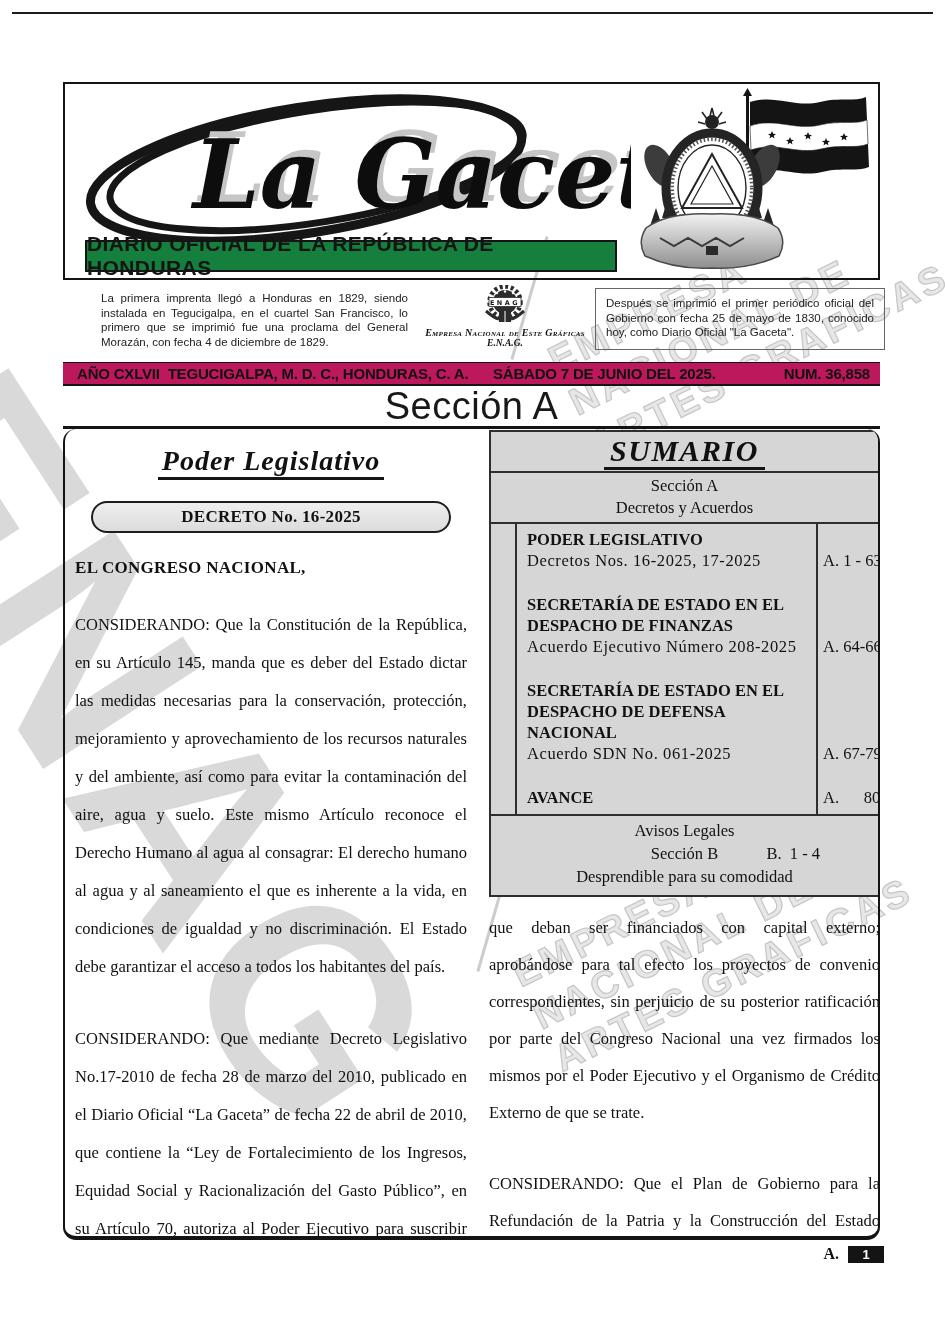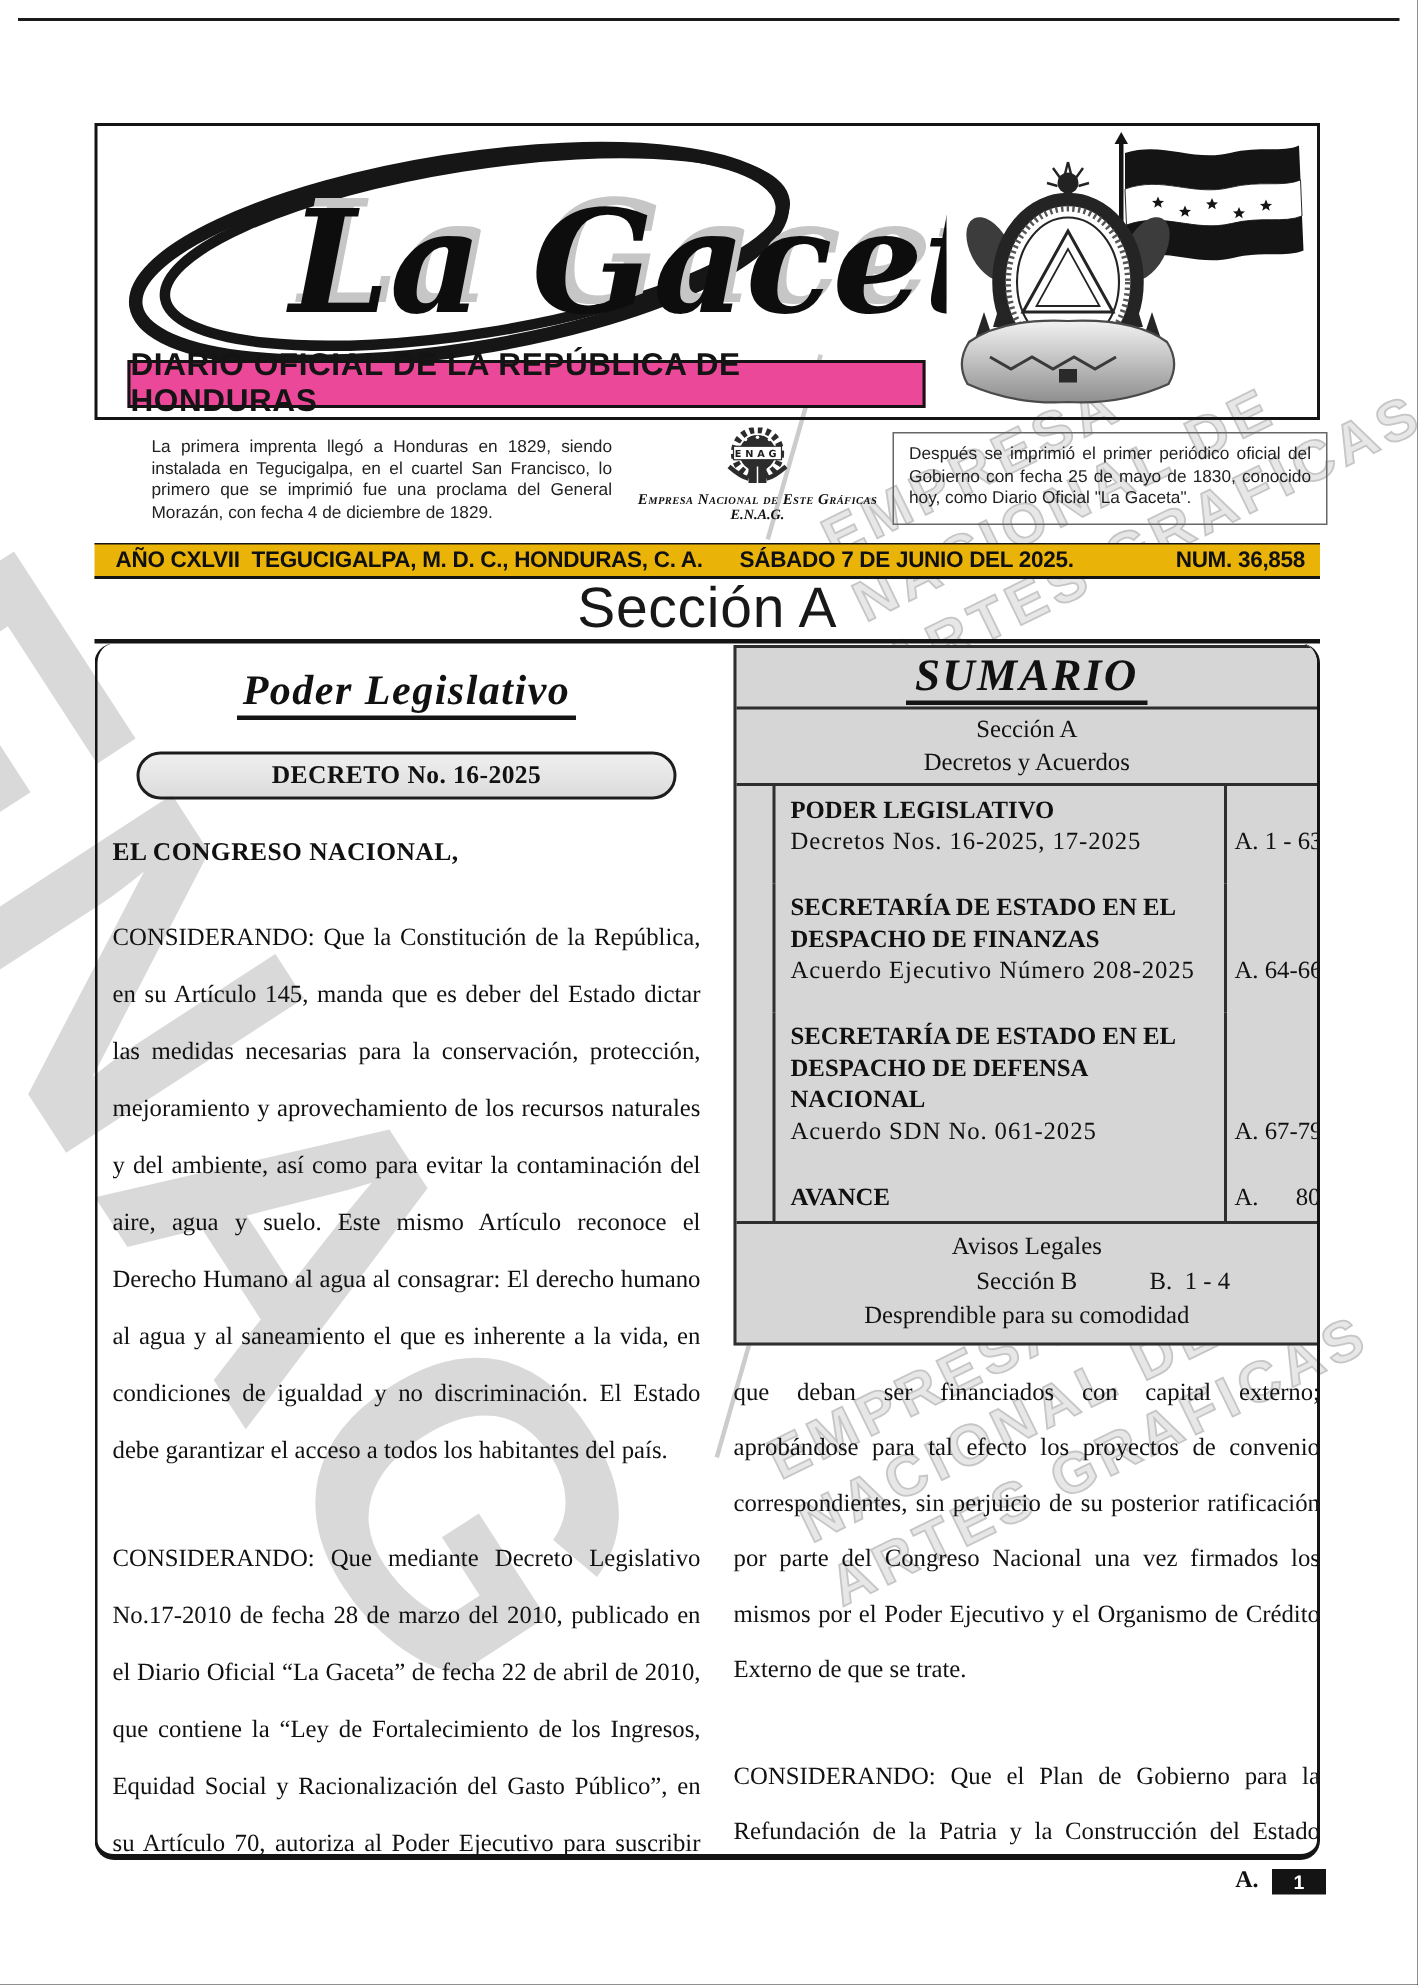--- a/index.html
+++ b/index.html
@@ -14,36 +14,36 @@
               color:#e7e7e7;-webkit-text-stroke:1.2px #c6c6c6;
               letter-spacing:4px;white-space:nowrap;}
   .wm-bar{position:absolute;z-index:0;width:3px;background:#cccccc;transform:rotate(16deg);}
   
   .top-rule{position:absolute;left:12px;top:12px;width:921px;border-top:2px solid #1b1b1b;z-index:1;}
   
   .header-box{position:absolute;left:63px;top:82px;width:817px;height:198px;
               border:2px solid #141414;box-sizing:border-box;z-index:1;}
   .logo-svg{position:absolute;left:6px;top:4px;}
   .tagline-box{position:absolute;left:20px;bottom:6px;width:532px;height:32px;
-               border:2px solid #141414;box-sizing:border-box;background:#ec4899;
+               border:2px solid #141414;box-sizing:border-box;background:#15803d;
                display:flex;align-items:center;justify-content:center;}
   .tagline-box span{font:700 21px "Liberation Sans",sans-serif;letter-spacing:.4px;color:#141414;}
   .coat-svg{position:absolute;right:6px;top:2px;}
   
   .intro-row{position:absolute;left:63px;top:284px;width:817px;height:76px;z-index:1;}
   .intro-note{font:11.5px/14.5px "Liberation Sans",sans-serif;color:#222;text-align:justify;margin:0;}
   .intro-left{position:absolute;left:38px;top:7px;width:307px;}
   .intro-right-box{position:absolute;left:532px;top:4px;width:290px;height:62px;
                    border:1px solid #666;box-sizing:border-box;padding:7px 10px 0;}
   .enag-block{position:absolute;left:352px;top:1px;width:180px;text-align:center;}
   .enag-caption{font:700 10px "Liberation Serif",serif;font-style:italic;font-variant:small-caps;
                 letter-spacing:.3px;margin-top:-2px;}
   .enag-abbr{font:700 9.5px "Liberation Serif",serif;font-style:italic;}
   
-  .dateline{position:absolute;left:63px;top:362px;width:817px;height:24px;background:#eab308;
+  .dateline{position:absolute;left:63px;top:362px;width:817px;height:24px;background:#be185d;
             border-top:1px solid #141414;border-bottom:2px solid #141414;box-sizing:border-box;z-index:1;}
   .dateline span{position:absolute;top:2px;font:700 15px "Liberation Sans",sans-serif;
                  letter-spacing:-0.2px;color:#101010;white-space:pre;}
   .dl-left{left:14px;} .dl-center{left:430px;} .dl-right{right:10px;padding-left:28px;}
   
   .section-banner{position:absolute;left:63px;top:386px;width:817px;height:43px;
                   border-bottom:3px solid #141414;box-sizing:border-box;
                   display:flex;align-items:center;justify-content:center;z-index:1;}
   .section-banner span{font:400 38px "Liberation Sans",sans-serif;letter-spacing:.5px;color:#181818;}
   

